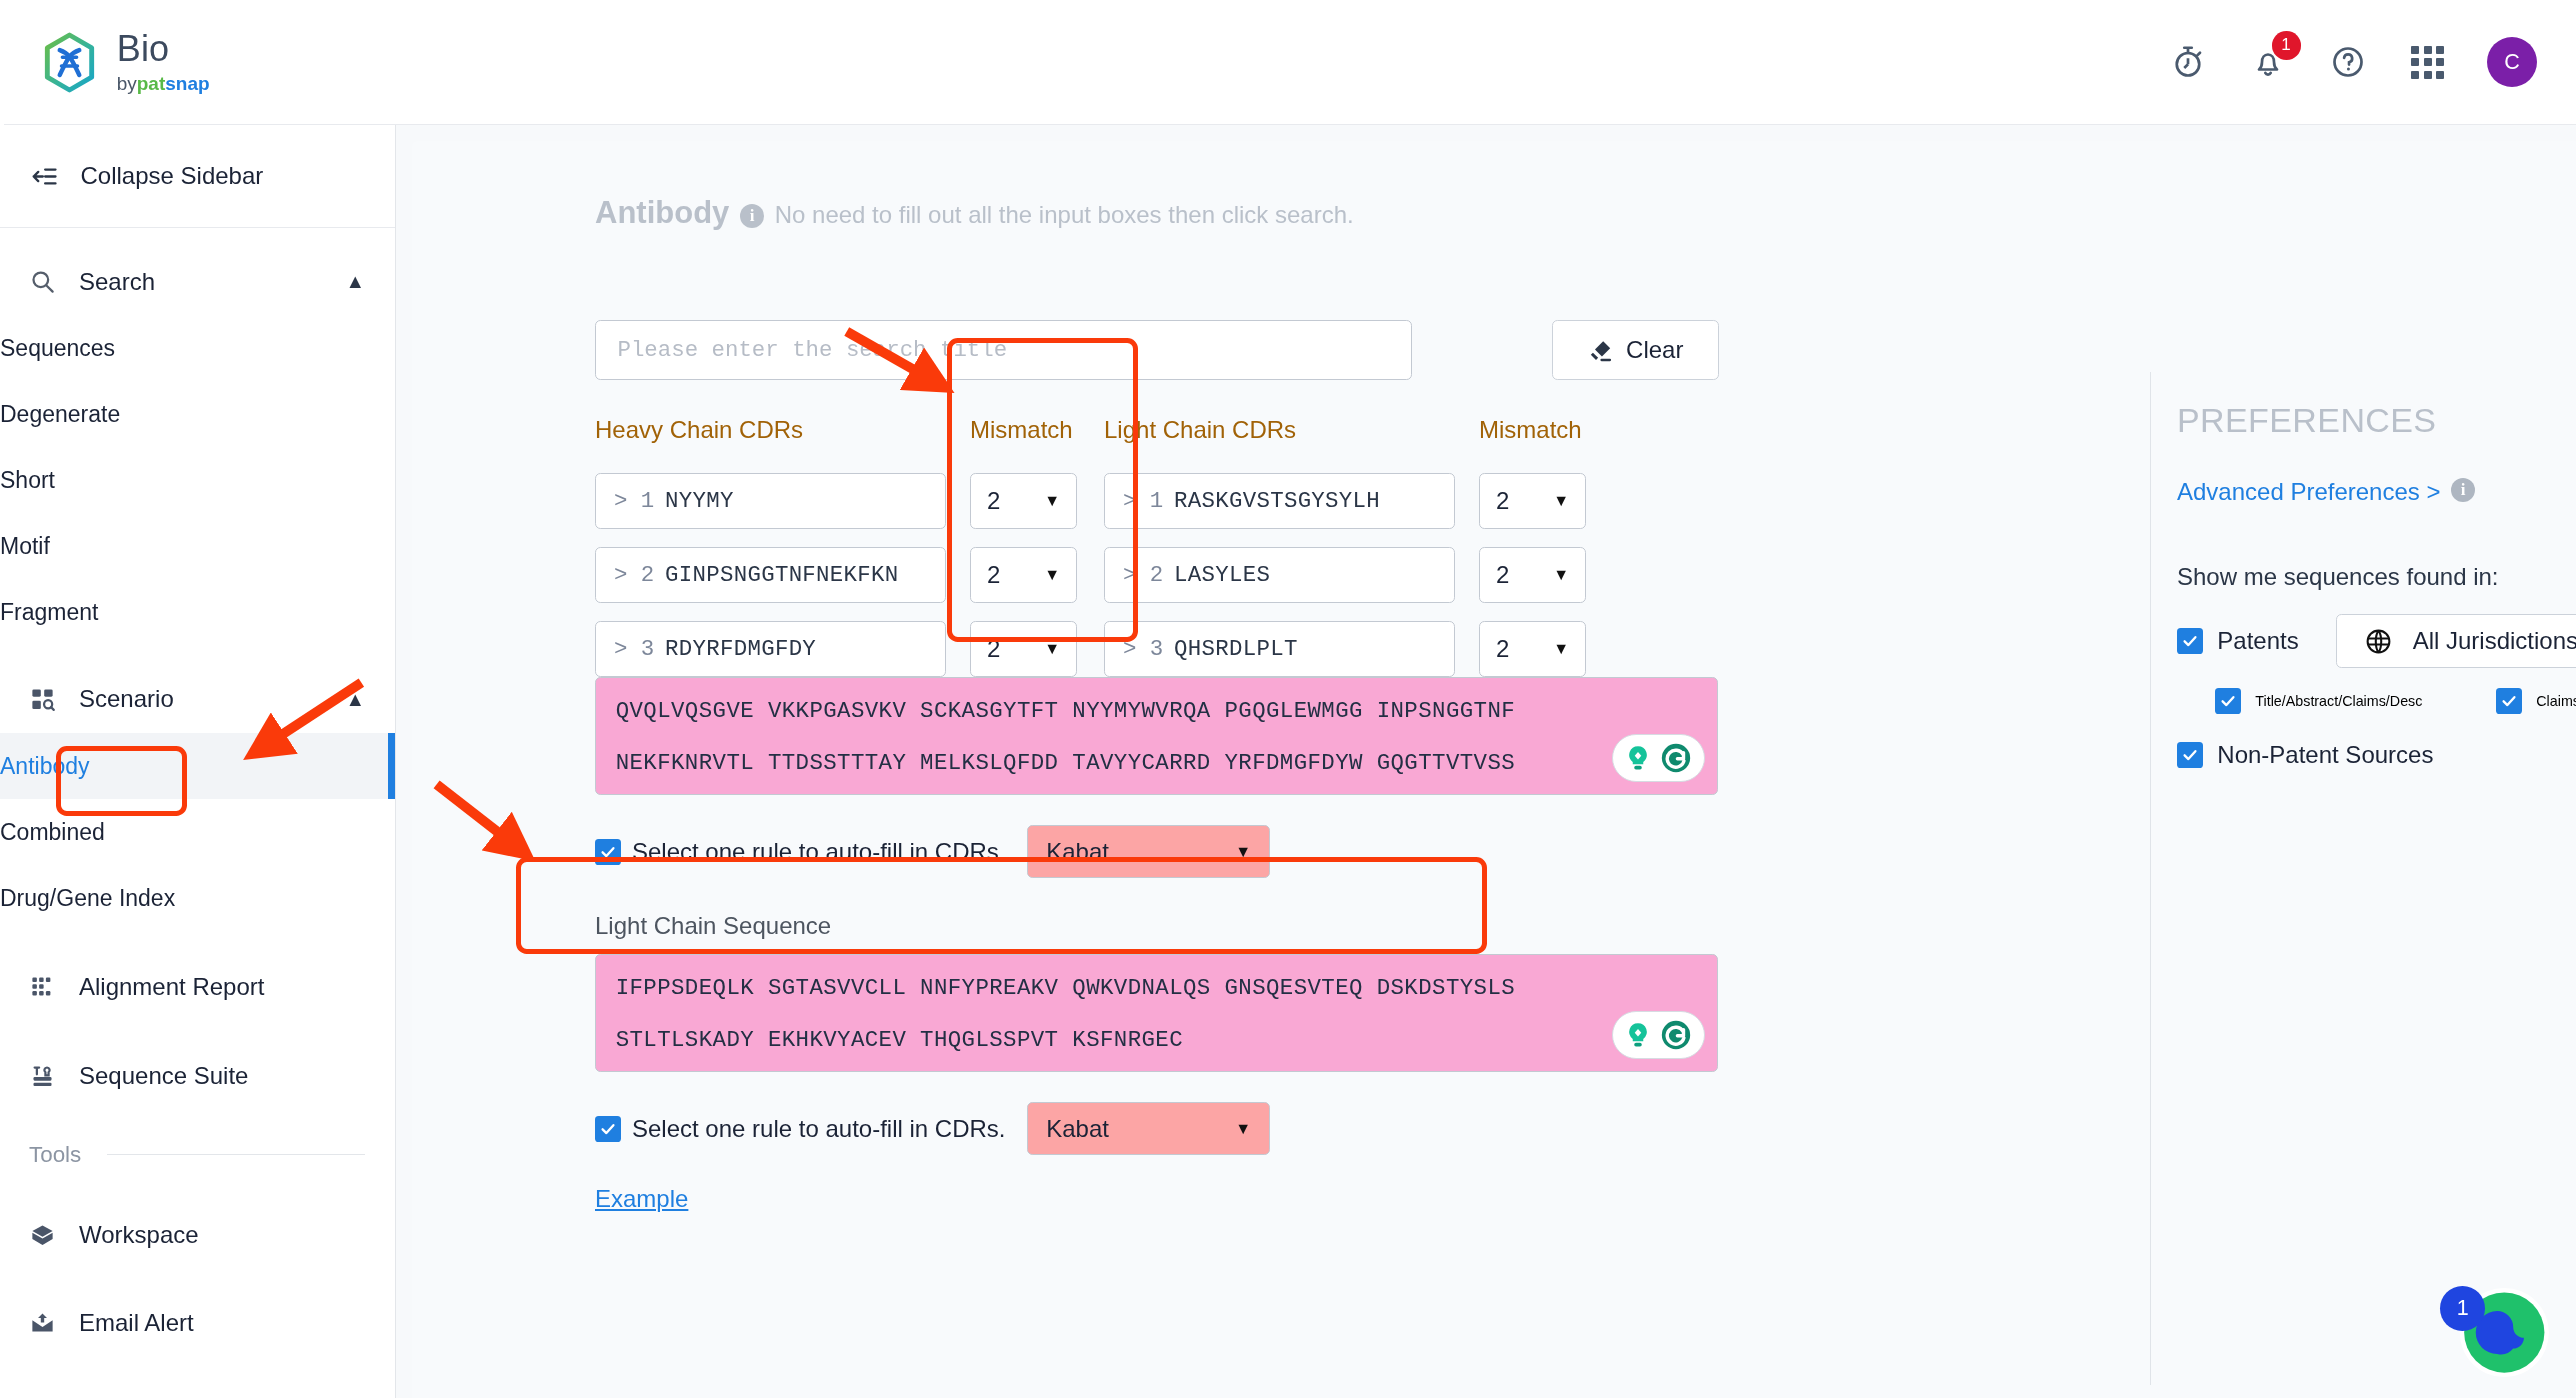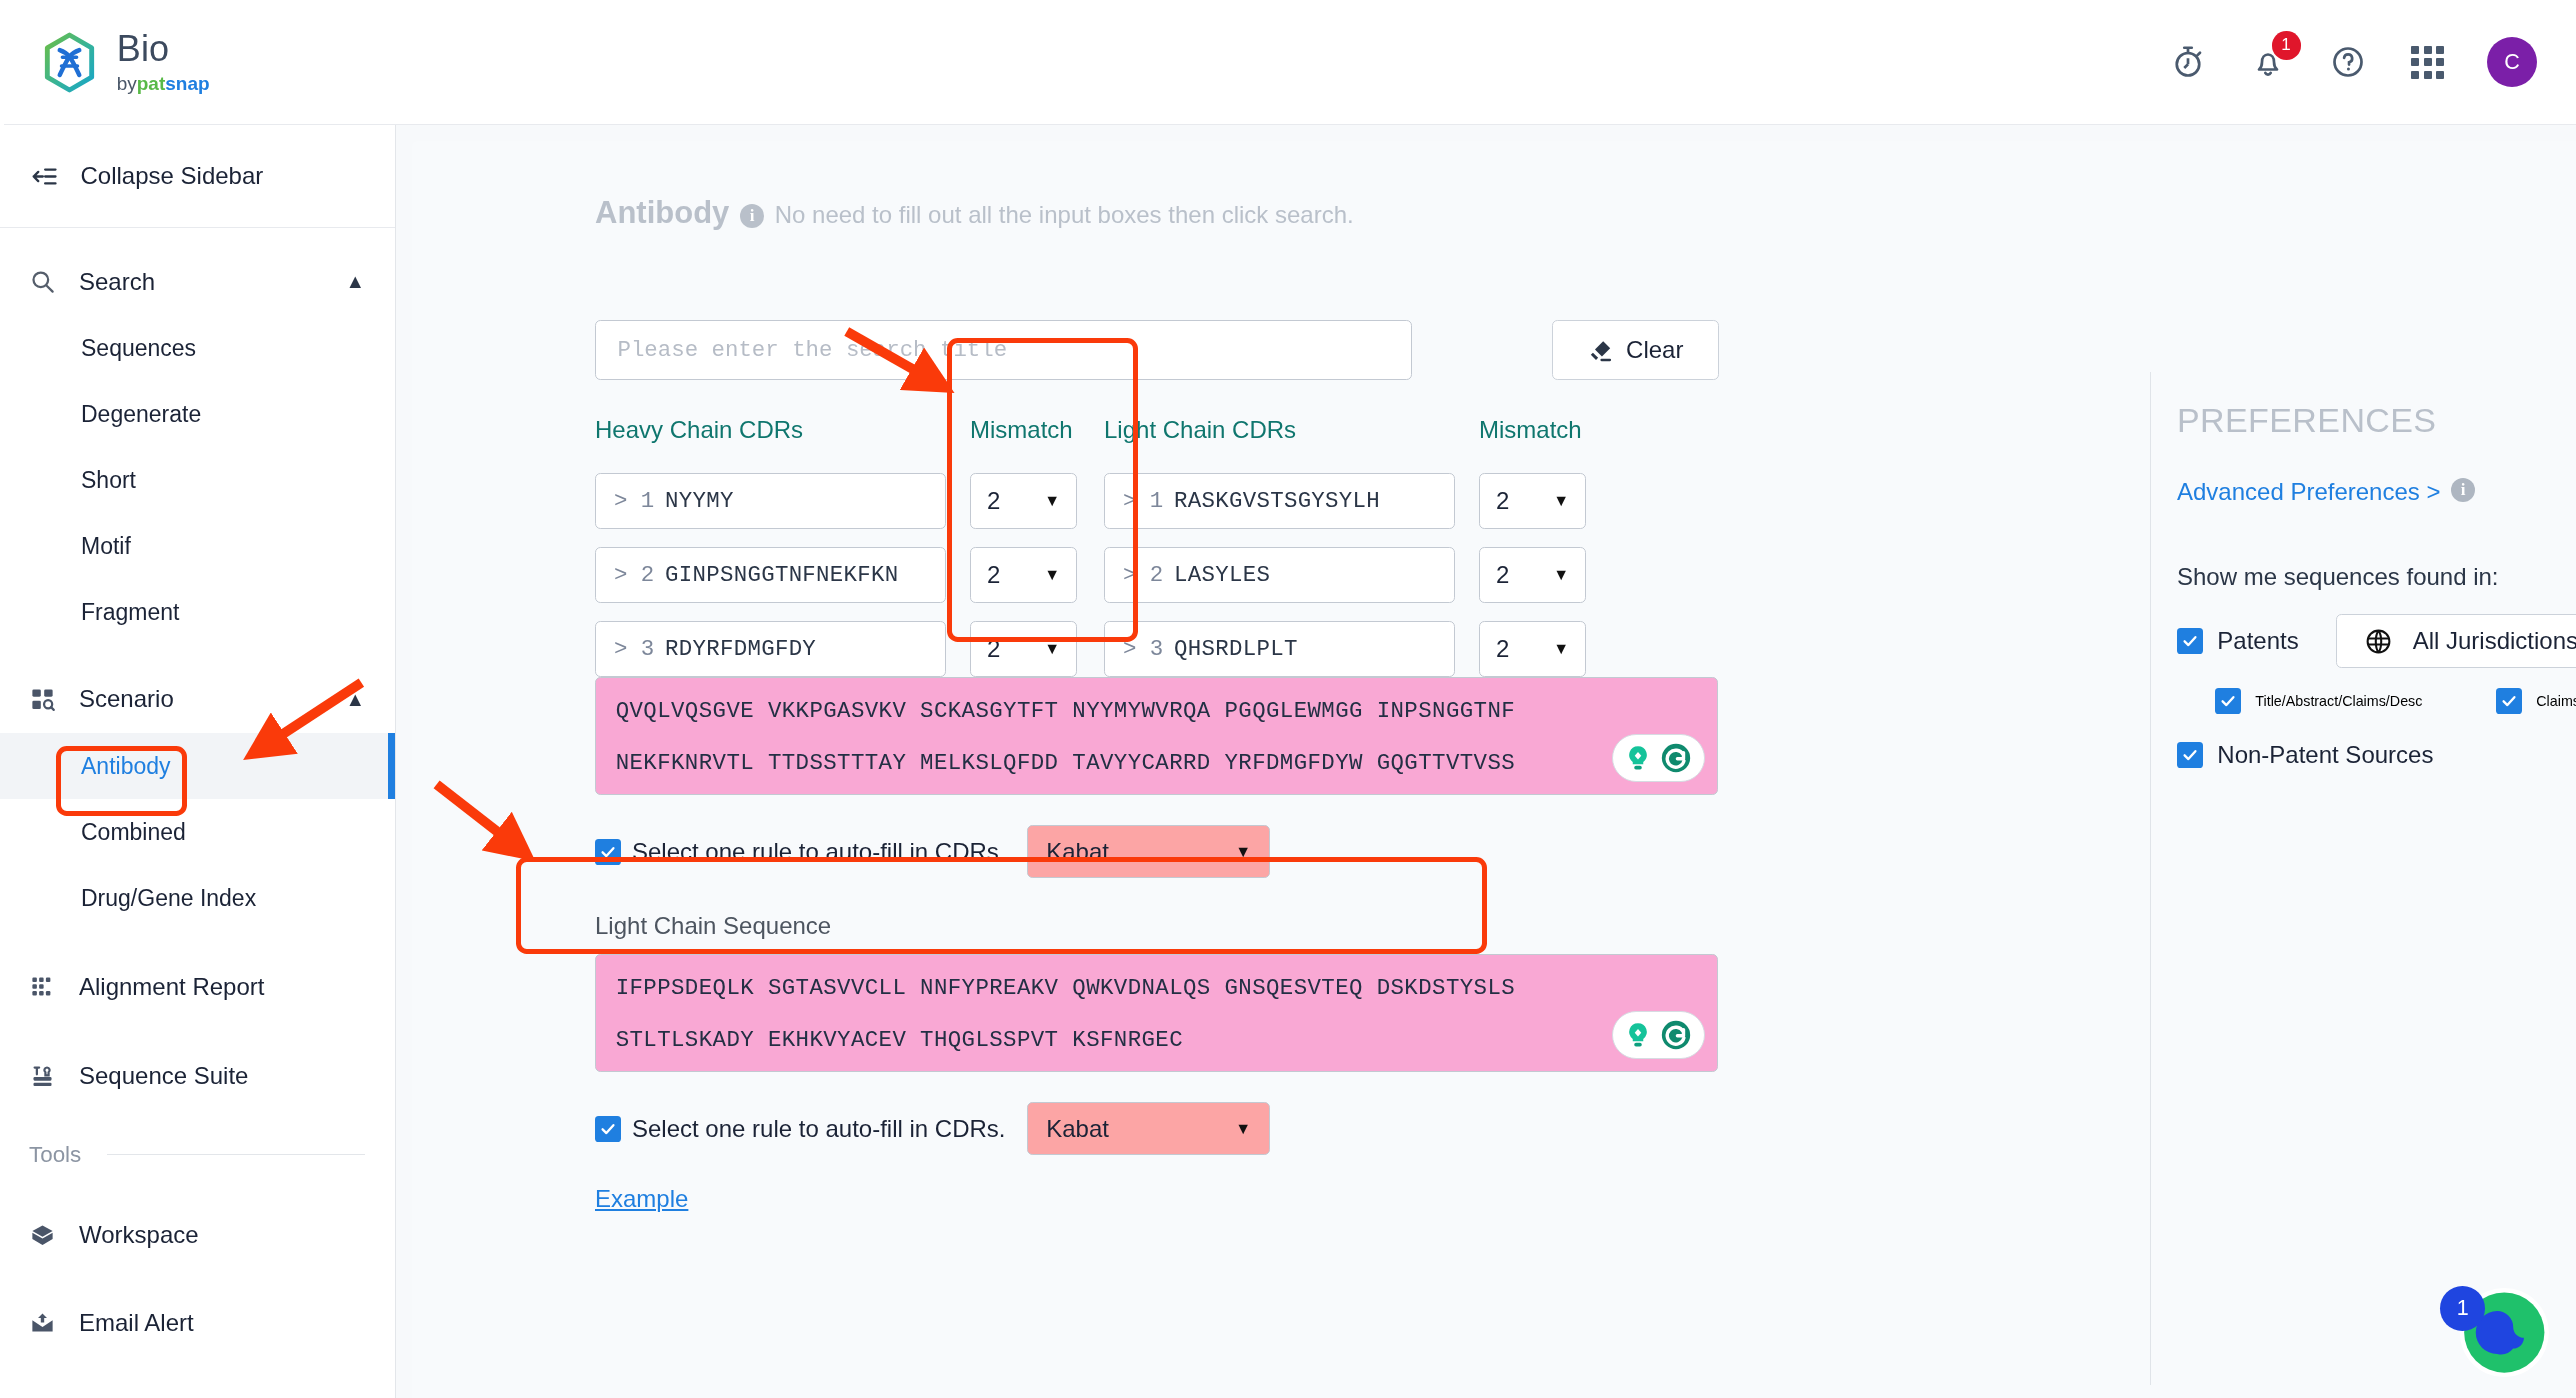--- a/index.html
+++ b/index.html
@@ -48,21 +48,21 @@
     height:103px; display:flex; align-items:center; gap:21.5px; padding-left:29px;
     border-bottom:0.9px solid #e8eaee; color:#1b2336; font-size:24px;
   }
   .nav-section { padding-top:19.7px; }
   .nav-group {
     display:flex; align-items:center; height:68px; padding:0 30px 0 29px;
     color:#1b2336; font-size:24px; justify-content:space-between;
   }
   .nav-group .lbl { display:flex; align-items:center; gap:23px; }
   .nav-item {
-    height:66px; display:flex; align-items:center; padding-left:81px;
+    height:66px; display:flex; align-items:center; 
     color:#1b2336; font-size:23px; position:relative;
   }
   .nav-item.active { background:#f2f4f7; color:#1f7fe0; }
   .nav-item.active:after {
     content:""; position:absolute; right:0; top:0; width:7.2px; height:100%;
     background:#1f7fe0;
   }
   .tools-label {
     display:flex; align-items:center; gap:26px; padding:0 30px 0 29px;
     height:57px; margin-top:16px;
@@ -100,21 +100,21 @@
     font-family:"Liberation Mono", monospace;
   }
   .title-input::placeholder { color:#b6bcc6; }
   .clear-btn {
     margin-left:140px; width:167px; height:60px; border:0.9px solid #ccd2da; border-radius:5.4px;
     background:#fff; display:flex; align-items:center; justify-content:center; gap:11.6px;
     font-size:24px; color:#1b2336;
   }
 
   .cdr-grid { display:flex; margin-top:36px; position:relative; }
-  .col-head { font-size:24px; color:#0f766e; height:39px; }
+  .col-head { font-size:24px; color:#a16207; height:39px; }
   .cdr-col { width:351px; }
   .mm-col { width:107px; }
   .spacer-a { width:24px; }
   .spacer-b { width:27px; }
 
   .cdr-input {
     width:351px; height:56px; border:0.9px solid #c3c9d2; border-radius:5.4px; background:#fff;
     display:flex; align-items:center; padding:0 18px; margin-top:18px;
   }
   .cdr-input .gt { color:#7d879a; font-size:22.4px; font-family:"Liberation Mono",monospace; margin-right:10.7px; }

